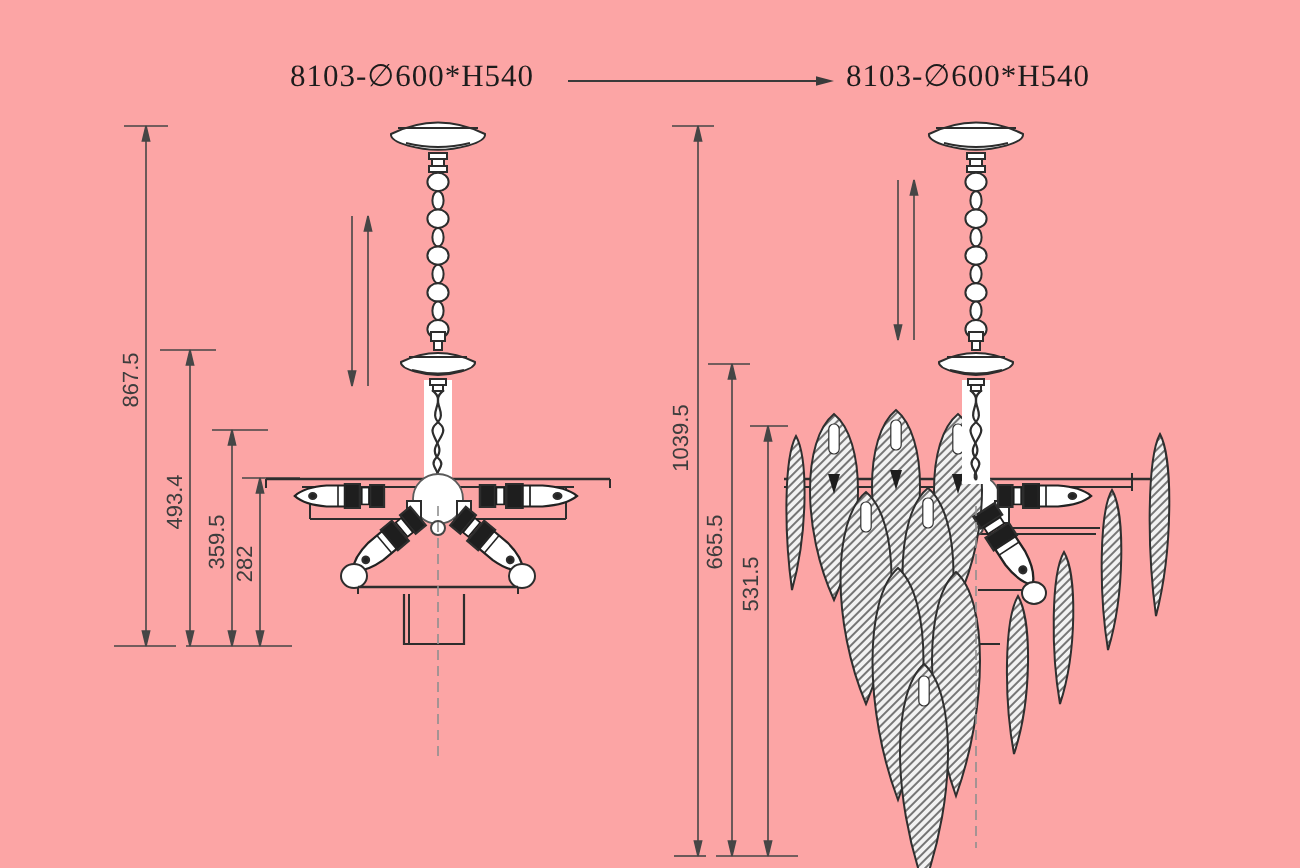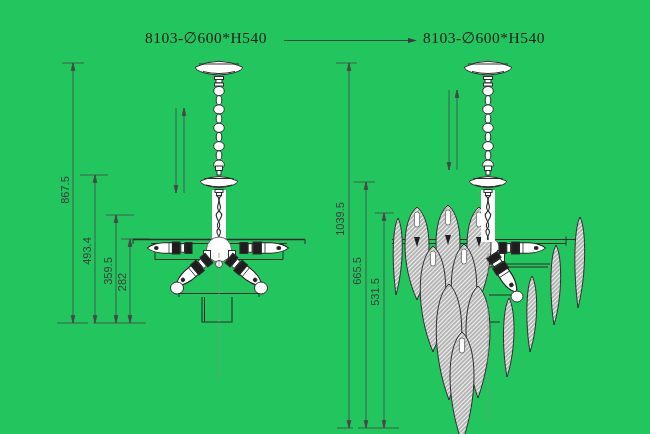--- a/index.html
+++ b/index.html
@@ -1,16 +1,16 @@
 <!DOCTYPE html>
 <html><head>
 <meta charset="utf-8">
 <style>
   html,body{margin:0;padding:0;background:#ffffff;}
-  #sheet{position:relative;width:650px;height:434px;background:#22c55e;overflow:hidden;
+  #sheet{position:relative;width:650px;height:434px;background:#fca5a5;overflow:hidden;
          font-family:"Liberation Sans",sans-serif;}
   .view-title{position:absolute;top:29px;height:20px;text-align:center;
               font-family:"Liberation Serif","DejaVu Serif",serif;
               font-size:15.5px;letter-spacing:.5px;color:#1c1c1c;white-space:nowrap;}
   #title-left{left:144px;width:124px;}
   #title-right{left:422px;width:124px;}
   svg text.dim-label{font-family:"Liberation Sans",sans-serif;font-size:11px;fill:#3d3d3d;}
   svg{position:absolute;left:0;top:0;}
 </style>
 </head>

